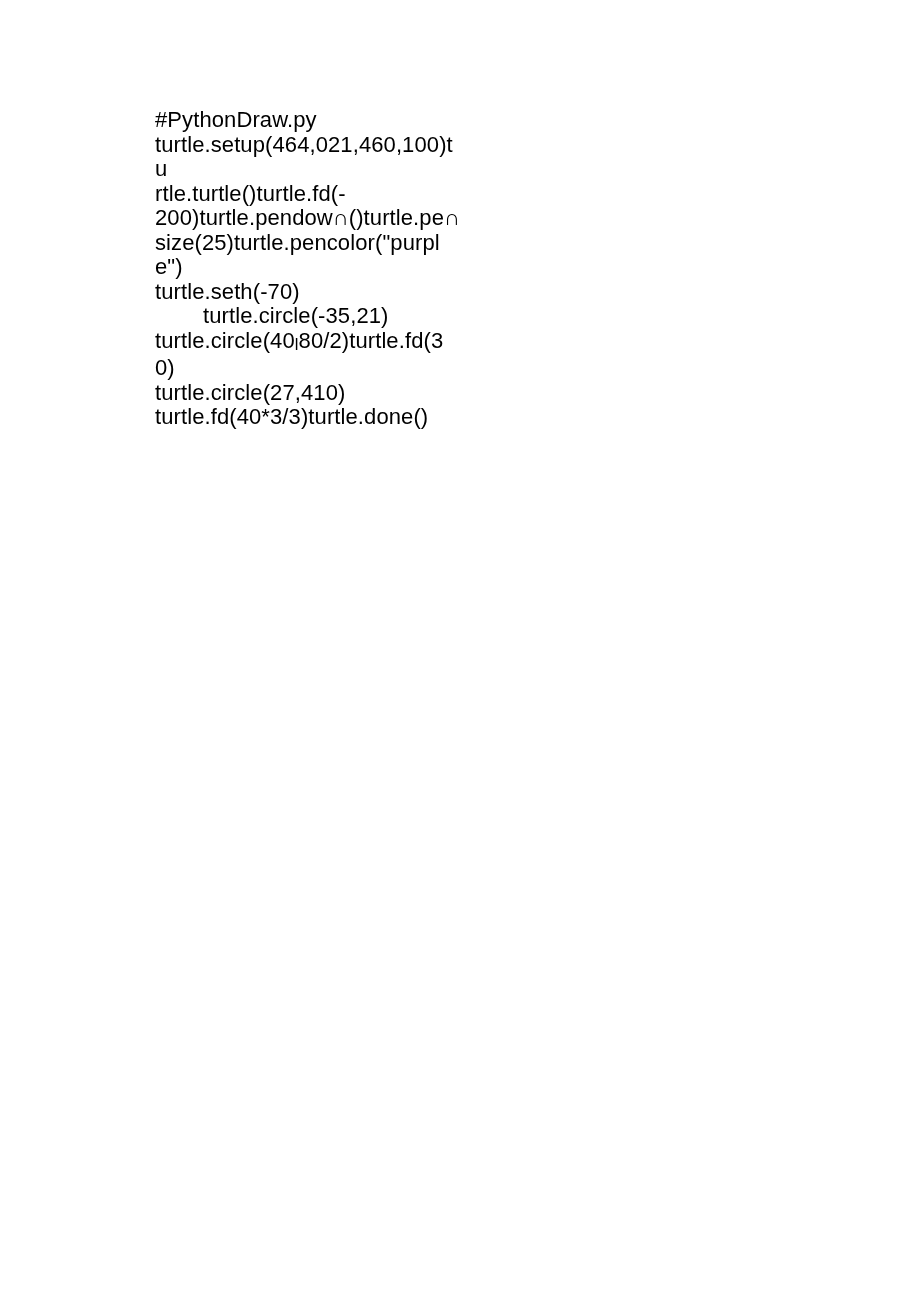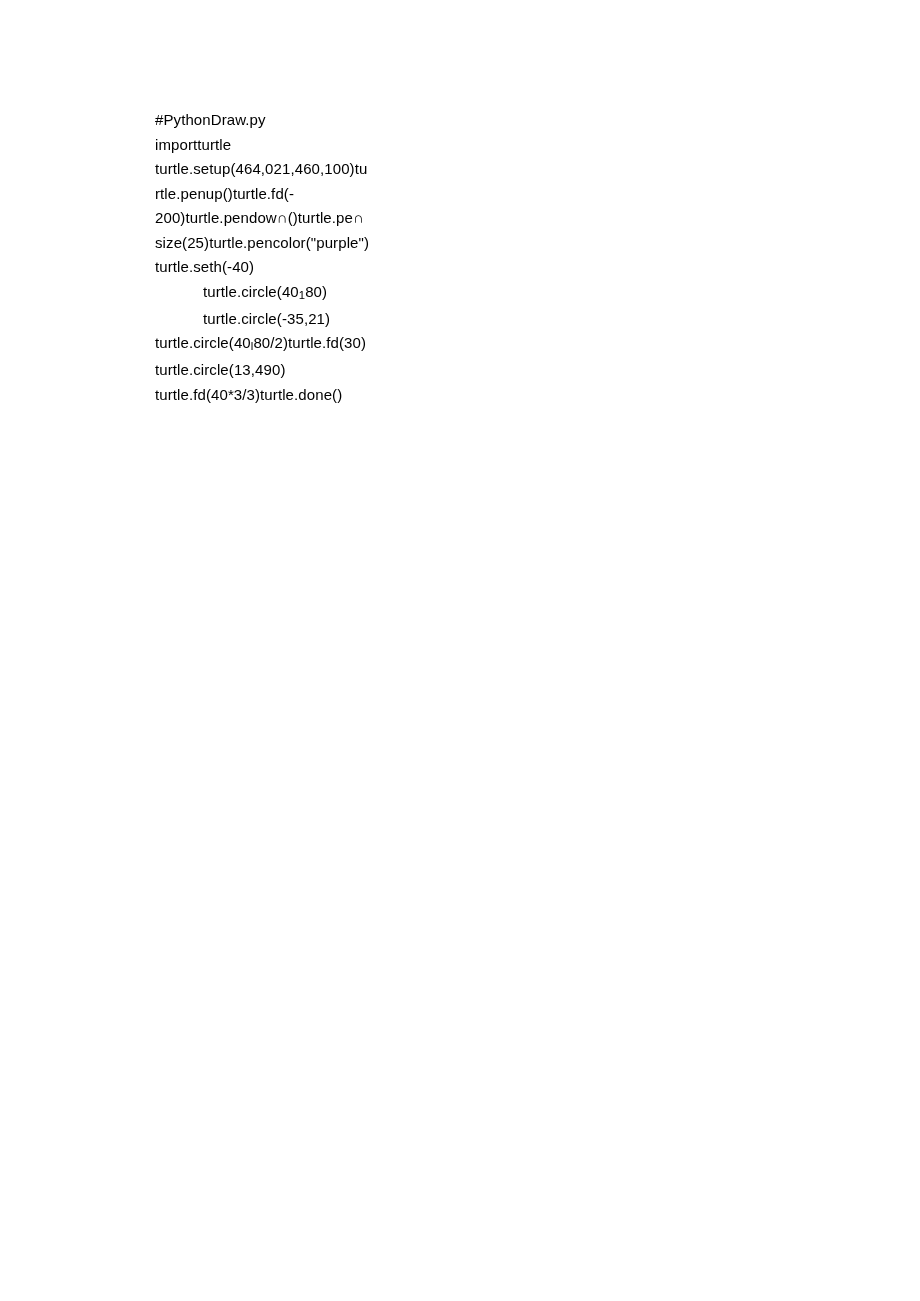--- a/index.html
+++ b/index.html
@@ -10,21 +10,21 @@
     background: #ffffff;
     font-family: Arial, Helvetica, sans-serif;
   }
   .page {
     box-sizing: border-box;
     padding: 108px 0 0 155px;
     width: 920px;
   }
   .code-block {
     width: 305px;
-    font-size: 15px;
+    font-size: 22px;
     line-height: 24.5px;
     color: #000000;
     word-break: break-all;
     letter-spacing: 0.1px;
   }
   .code-line {
     display: block;
   }
   .indent {
     padding-left: 48px;
@@ -33,29 +33,25 @@
     font-size: 0.75em;
     vertical-align: -0.15em;
   }
 </style>
 </head>
 <body>
 
 <div class="page">
   <div class="code-block">
     <span class="code-line">#PythonDraw.py</span>
-    <span class="code-line">importturtle</span>
     <span class="code-line">turtle.setup(464,021,460,100)tu</span>
-    <span class="code-line">rtle.penup()turtle.fd(-</span>
+    <span class="code-line">rtle.turtle()turtle.fd(-</span>
     <span class="code-line">200)turtle.pendow∩()turtle.pe∩</span>
     <span class="code-line">size(25)turtle.pencolor("purple")</span>
-    <span class="code-line">turtle.seth(-40)</span>
-    <span class="code-line indent">
-      <span>turtle.circle(40</span><span class="sub">1</span><span>80)</span>
-    </span>
+    <span class="code-line">turtle.seth(-70)</span>
     <span class="code-line indent">turtle.circle(-35,21)</span>
     <span class="code-line">
       <span>turtle.circle(40</span><span class="sub">l</span><span>80/2)turtle.fd(30)</span>
     </span>
-    <span class="code-line">turtle.circle(13,490)</span>
+    <span class="code-line">turtle.circle(27,410)</span>
     <span class="code-line">turtle.fd(40*3/3)turtle.done()</span>
   </div>
 </div>
 
 </body></html>

